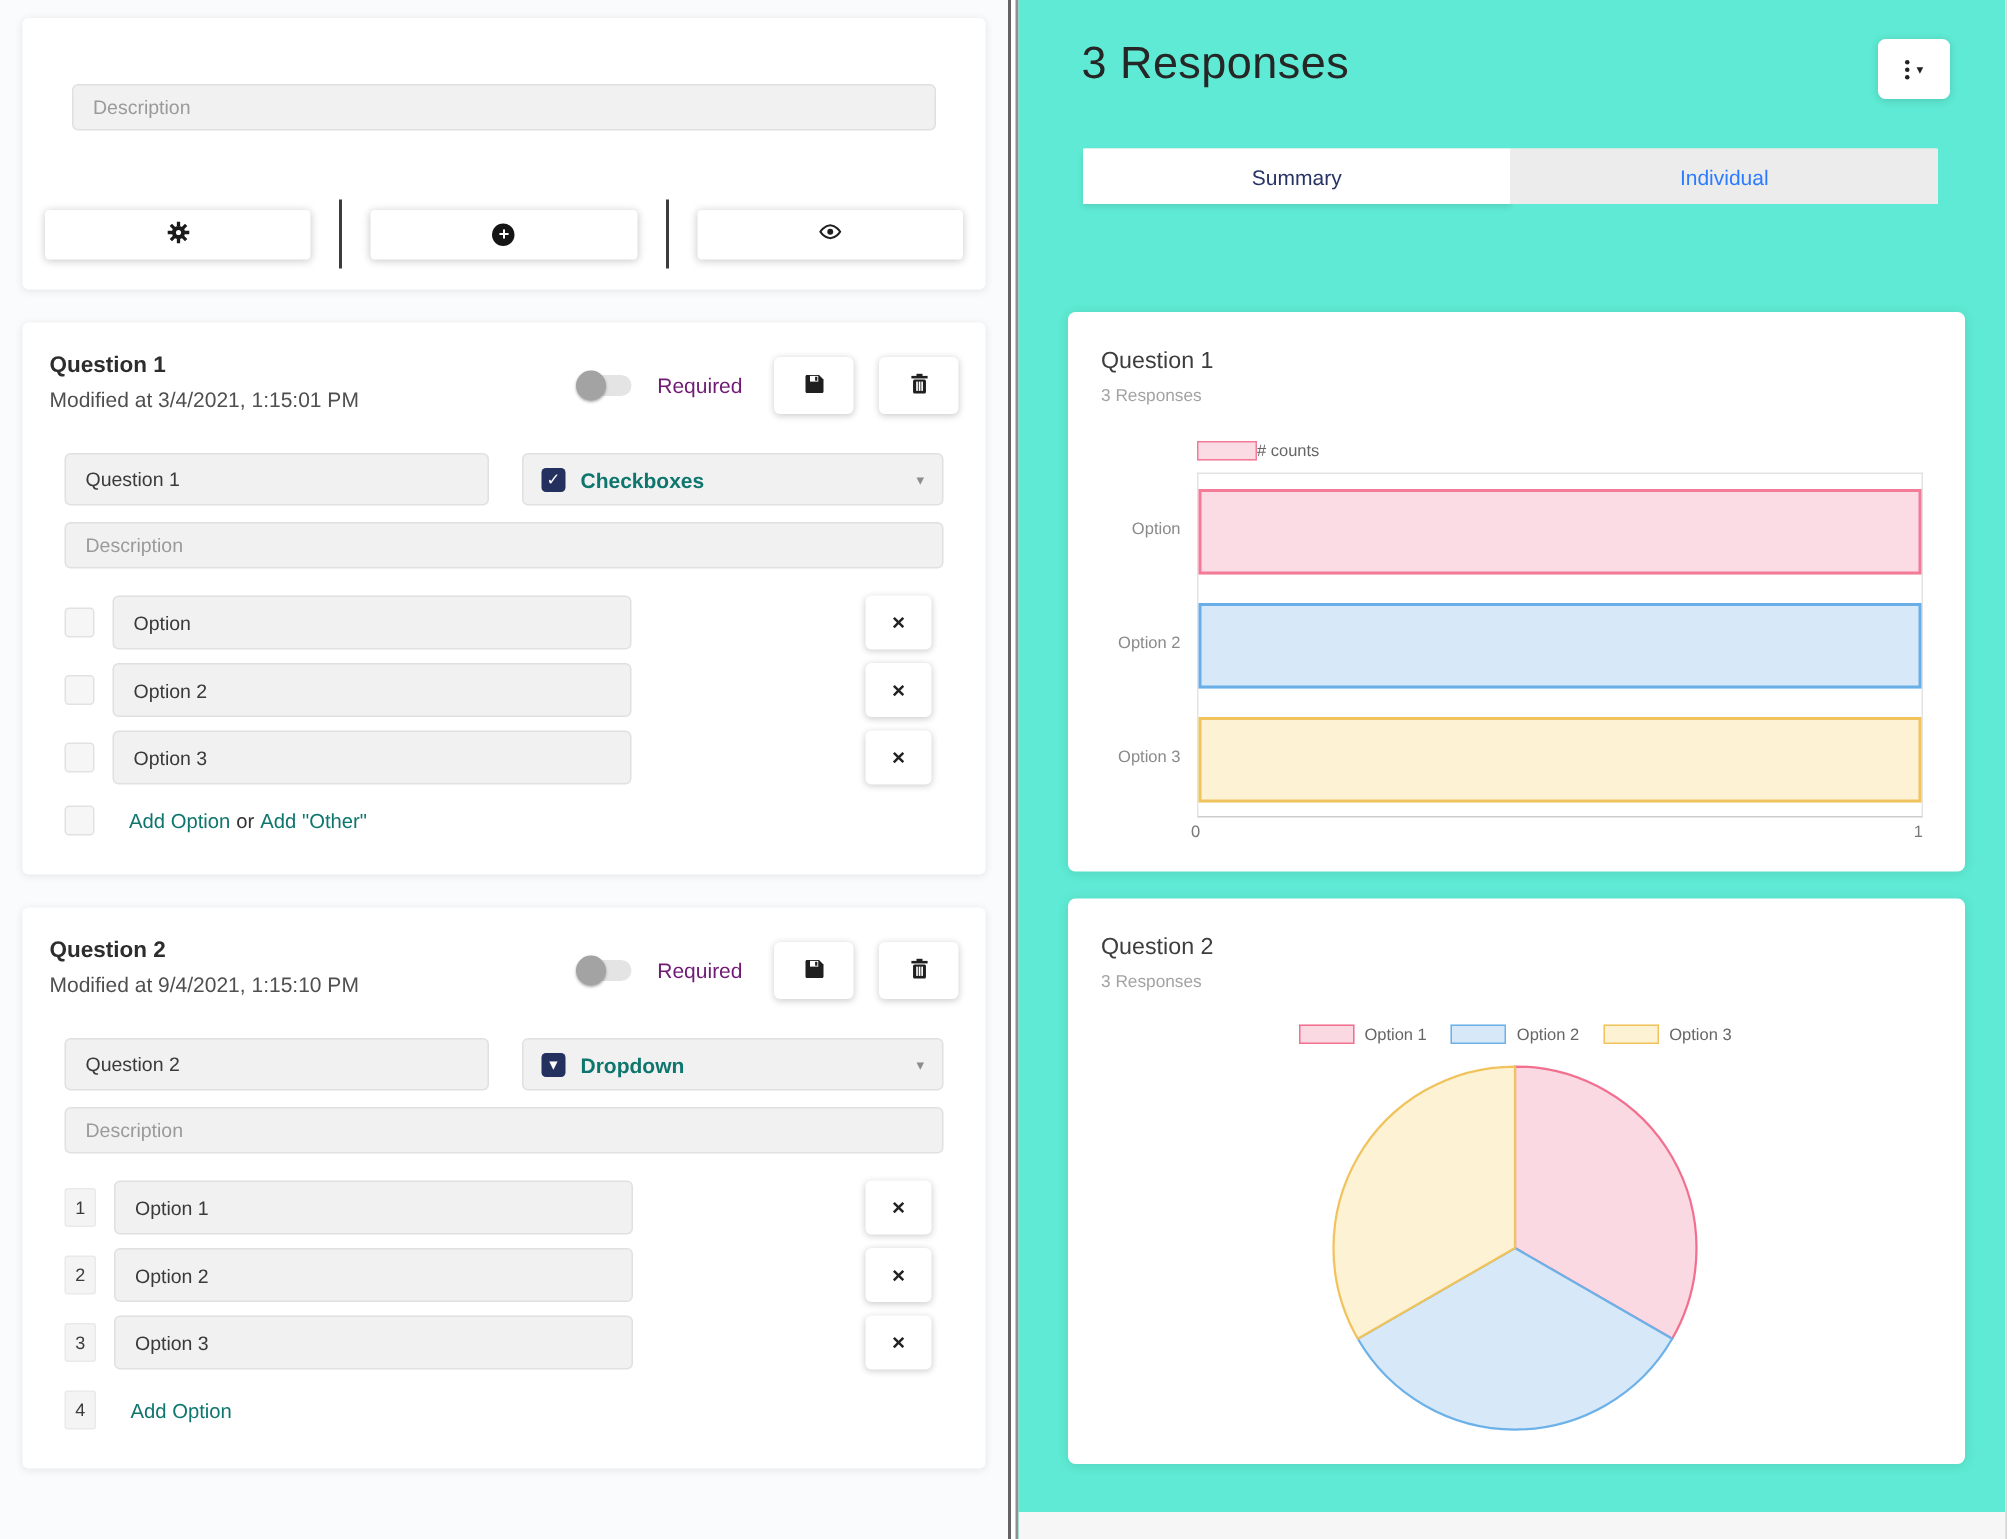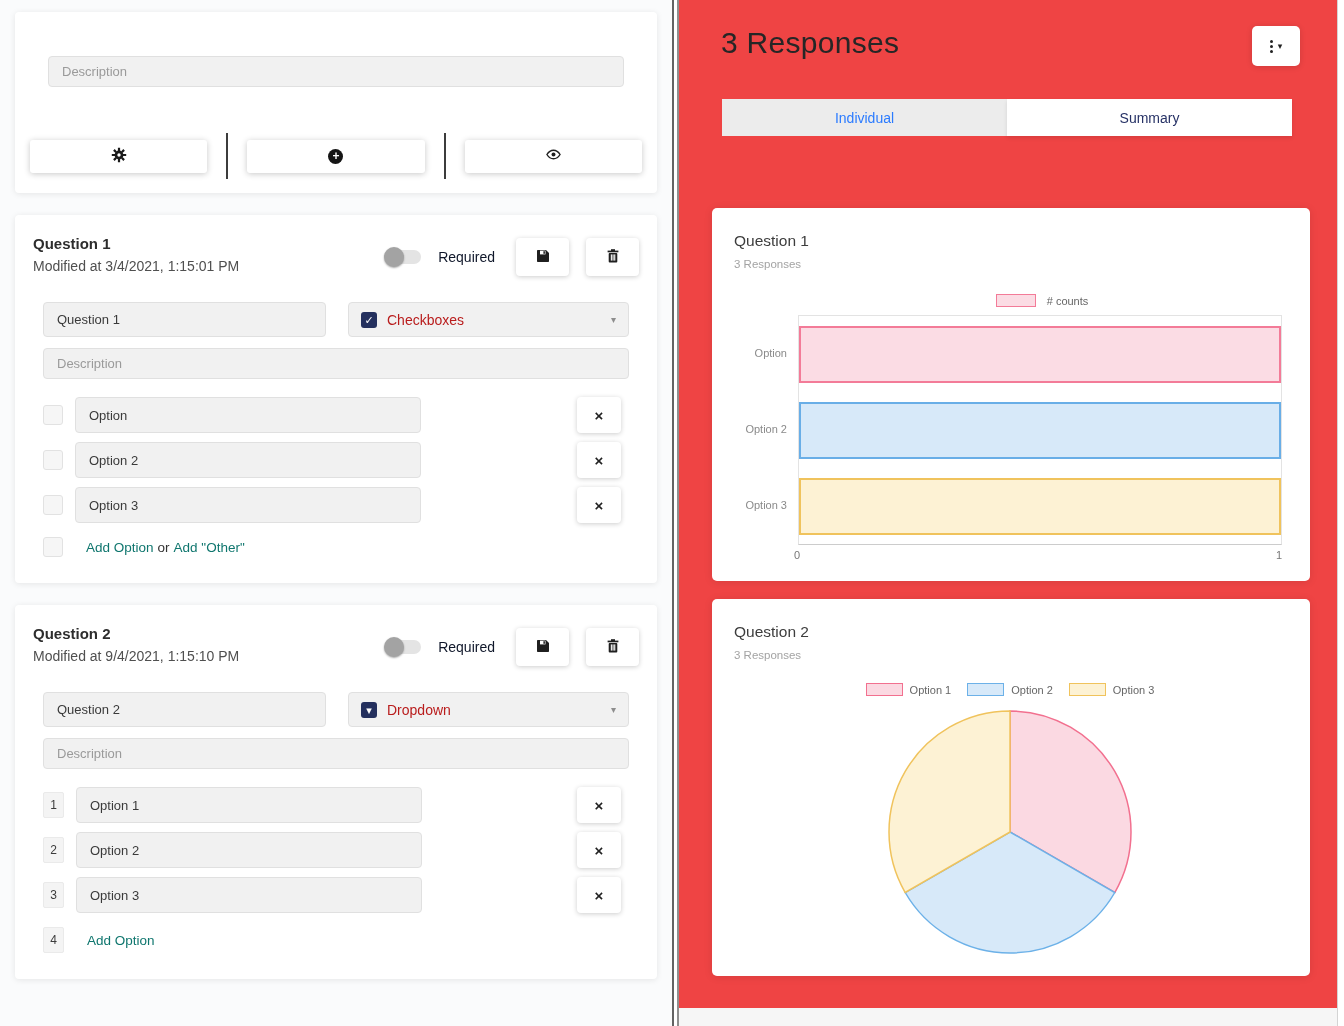--- a/index.html
+++ b/index.html
@@ -40,39 +40,39 @@
   .q-head { display:flex; align-items:flex-start; }
   .q-head-left { flex:1; }
   .q-title { font-size:15px; font-weight:700; color:#2d2d2d; }
   .q-modified { font-size:14px; color:#4f4f4f; margin-top:6px; }
   .q-controls { display:flex; align-items:center; gap:17px; padding-top:3px; }
   .toggle { width:34px; height:14px; border-radius:7px; background:#e4e4e4; position:relative; cursor:pointer; }
   .toggle .knob {
     position:absolute; left:-3px; top:-3px; width:20px; height:20px; border-radius:50%;
     background:#a3a3a3; box-shadow:0 1px 2px rgba(0,0,0,.35);
   }
-  .required-label { font-size:14px; color:#0f172a; margin-right:4px; }
+  .required-label { font-size:14px; color:#701a75; margin-right:4px; }
   .icon-btn {
     width:53px; height:38px; background:#fff; border:none; border-radius:4px;
     box-shadow:0 1px 5px rgba(0,0,0,.2); cursor:pointer;
     display:flex; align-items:center; justify-content:center;
   }
   .q-body { margin:26px 10px 0 10px; }
   .q-row1 { display:flex; gap:22px; }
   .q-row1 .text-input { height:35px; }
   .q-title-input { flex:1; }
   .type-select {
     flex:1; height:35px; background:#f1f1f1; border:1px solid #e0e0e0; border-radius:4px;
     display:flex; align-items:center; gap:10px; padding:0 12px; cursor:pointer;
   }
   .type-icon {
     width:16px; height:16px; background:#24305e; border-radius:3px; color:#fff;
     font-size:11px; line-height:16px; text-align:center; flex:none;
   }
-  .type-label { font-size:14px; font-weight:400; color:#b91c1c; flex:1; }
+  .type-label { font-size:14px; font-weight:700; color:#0f766e; flex:1; }
   .select-caret { color:#8d8d8d; font-size:10px; }
   .desc-input { margin-top:11px; }
   .options { margin-top:18px; }
   .opt-row { display:flex; align-items:center; margin-bottom:9px; }
   .opt-check {
     width:20px; height:20px; background:#f6f6f6; border:1px solid #e2e2e2;
     border-radius:3px; flex:none; cursor:pointer;
   }
   .opt-num {
     width:21px; height:26px; background:#f4f4f4; border:1px solid #eaeaea; border-radius:2px;
@@ -84,21 +84,21 @@
     background:#fff; border:none; border-radius:4px; box-shadow:0 1px 5px rgba(0,0,0,.2);
     font-size:15px; font-weight:700; color:#222; cursor:pointer;
   }
   .add-row { display:flex; align-items:center; margin-top:14px; }
   .add-links { margin-left:23px; font-size:13.5px; font-weight:500; }
   .link { color:#0f766e; cursor:pointer; }
   .or-text { color:#333; margin:0 4px; }
   
   .pane-divider { width:7px; background:#fff; border-left:2px solid #636363; border-right:2px solid #8f8f8f; flex:none; }
   
-  .right-pane { width:658px; background:#ef4444; overflow:hidden; display:flex; flex-direction:column; }
+  .right-pane { width:658px; background:#5eead4; overflow:hidden; display:flex; flex-direction:column; }
   .right-rail { width:7px; background:#fff; border-left:1px solid #d4d4d4; flex:none; }
   .resp-header { display:flex; align-items:flex-start; padding:26px 37px 0 42px; }
   .resp-title { font-size:30px; font-weight:500; color:#262626; letter-spacing:.3px; }
   .kebab-btn {
     margin-left:auto; width:48px; height:40px; background:#fff; border:none; border-radius:5px;
     box-shadow:0 1px 6px rgba(0,0,0,.14); cursor:pointer;
     display:flex; align-items:center; justify-content:center; gap:5px;
   }
   .kebab-dots { display:flex; flex-direction:column; gap:2px; }
   .kebab-dots i { width:3px; height:3px; border-radius:50%; background:#222; }
@@ -109,21 +109,21 @@
   .tab.active { background:#fff; color:#273266; font-weight:500; box-shadow:0 2px 4px rgba(0,0,0,.10); }
   .tab.inactive { background:#ececec; color:#2b7bff; }
   .summary-card {
     background:#fff; border-radius:5px; margin:0 27px 18px 33px; padding:24px 24px 20px 22px;
     box-shadow:0 1px 8px rgba(0,0,0,.10);
   }
   .summary-card.first { margin-top:72px; }
   .sc-title { font-size:15.5px; font-weight:500; color:#3d3d3d; }
   .sc-sub { font-size:11.5px; color:#a3a3a3; margin-top:8px; }
   .chart-legend {
-    display:flex; align-items:center; justify-content:center; gap:11px;
+    display:flex; align-items:center; gap:0;
     margin-top:24px; font-size:11px; color:#666;
   }
   .chart-legend.offset { margin-left:64px; }
   .swatch { width:40px; height:13px; border:1.5px solid; flex:none; }
   .pie-legend { display:flex; justify-content:center; gap:16px; margin-top:22px; }
   .pie-legend .item { display:flex; align-items:center; gap:7px; font-size:11px; color:#666; }
   .pie-legend .swatch { width:37px; height:13px; }
   .barplot { display:flex; margin-top:8px; }
   .ylabels { width:64px; display:flex; flex-direction:column; }
   .ylabel { height:76px; display:flex; align-items:center; justify-content:flex-end;
@@ -324,22 +324,22 @@
       <span class="kebab-dots">
           <i></i>
           <i></i>
           <i></i>
         </span>
       <span class="kebab-caret">▾</span>
     </button>
   </div>
 
   <div class="tabs">
+    <div class="tab active">Summary</div>
     <div class="tab inactive">Individual</div>
-    <div class="tab active">Summary</div>
   </div>
 
   <div class="summary-card first">
     <div class="sc-title">Question 1</div>
     <div class="sc-sub">3 Responses</div>
     <div class="chart-legend offset">
       <span class="swatch" style="background: rgb(251, 220, 228); border-color: rgb(243, 123, 152);"></span>
       <span># counts</span>
     </div>
     <div class="barplot">

